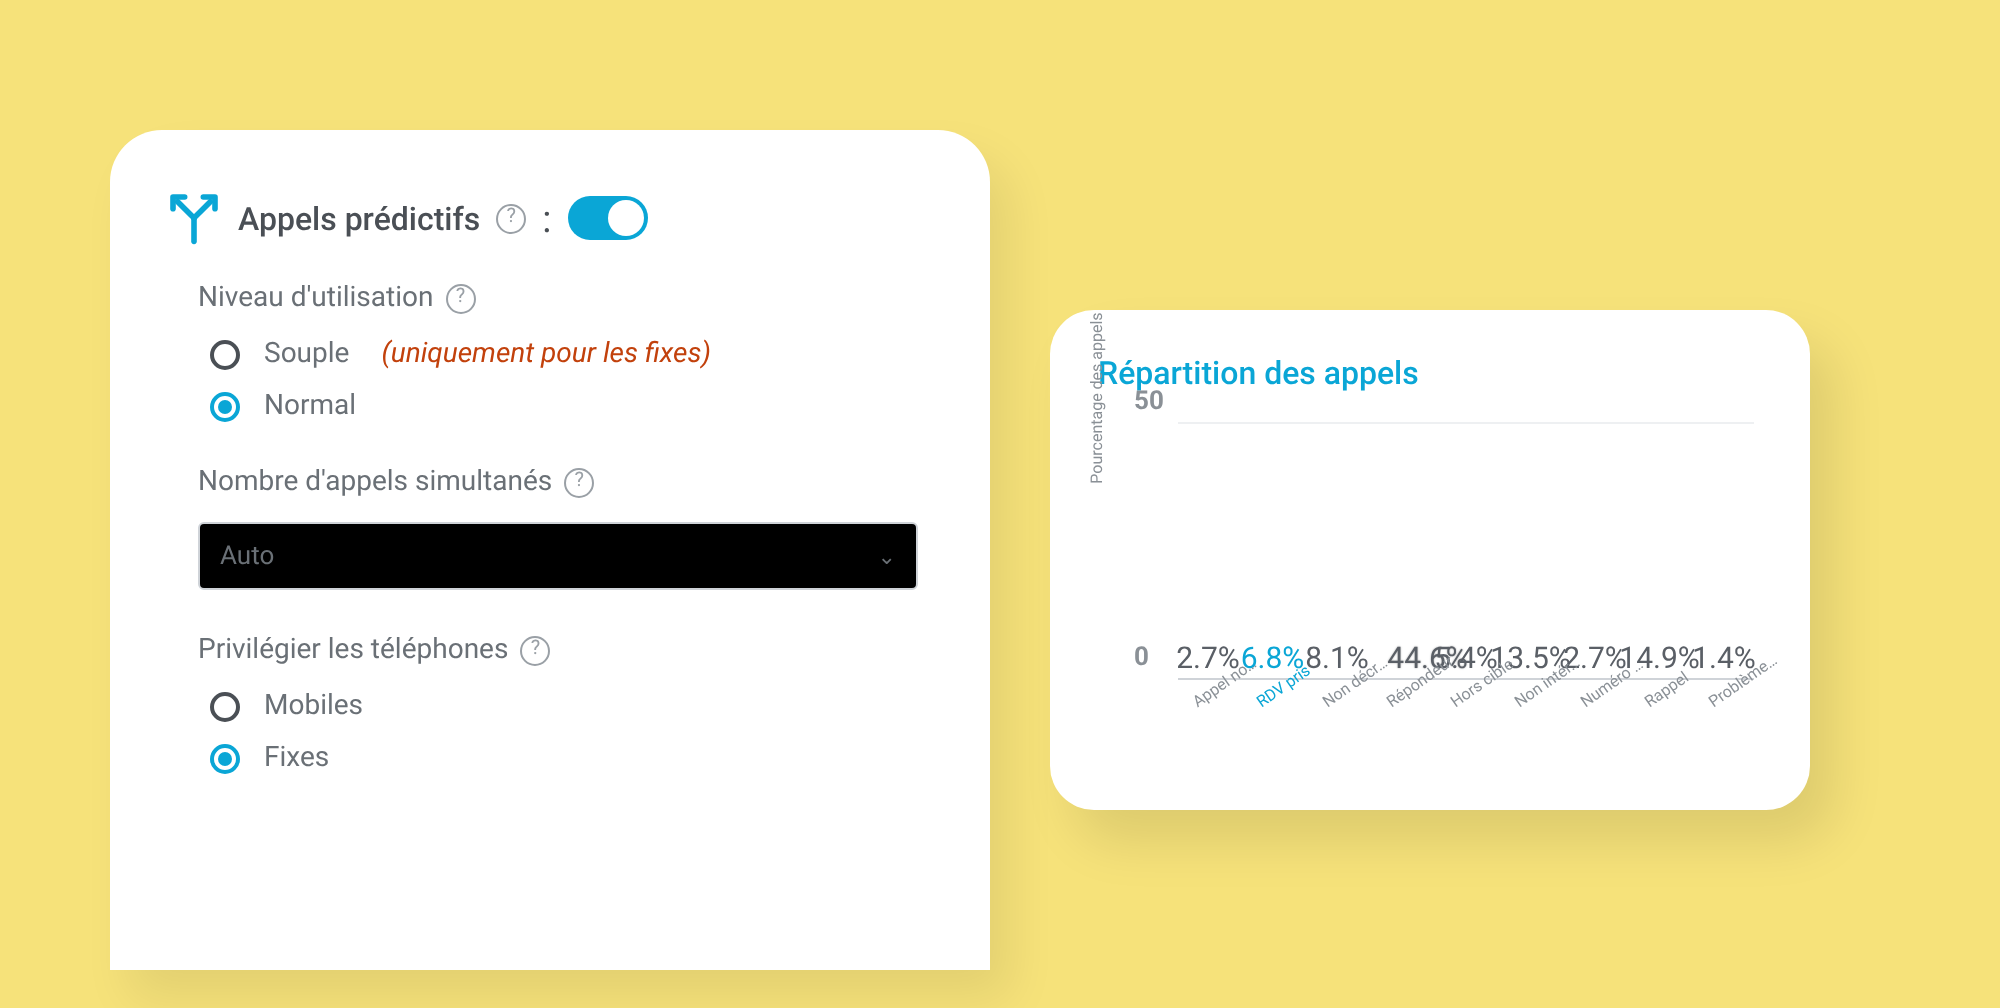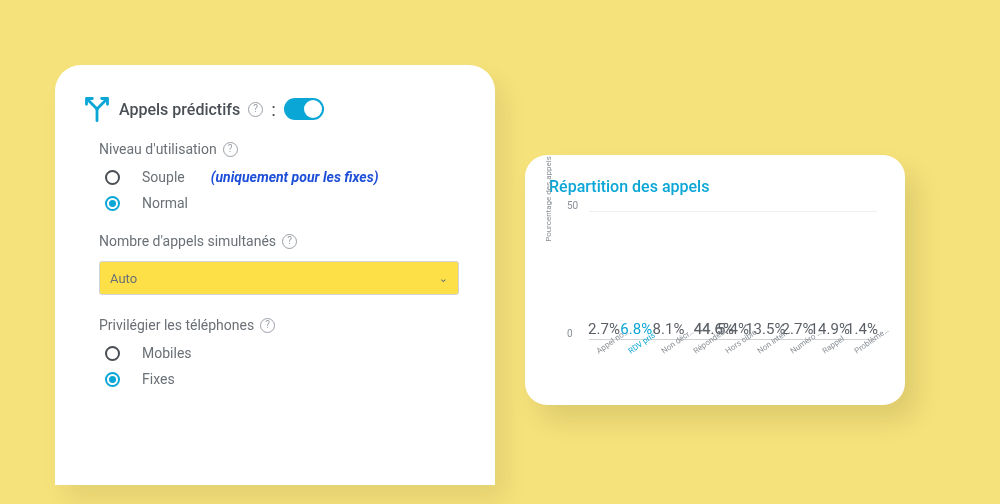--- a/index.html
+++ b/index.html
@@ -36,36 +36,36 @@
     position: relative; cursor: pointer;
   }
   .toggle .knob {
     position: absolute; right: 2px; top: 2px; width: 18px; height: 18px;
     background: #fff; border-radius: 50%;
   }
 
   .section { margin-left: 16px; margin-bottom: 22px; }
   .section-label { font-size: 14px; color: #6a7076; display: flex; align-items: center; gap: 6px; margin-bottom: 12px; }
   .radio-group { display: flex; flex-direction: column; gap: 10px; padding-left: 6px; }
-  .radio-item { display: flex; align-items: center; gap: 22px; font-size: 14px; color: #6a7076; cursor: pointer; }
+  .radio-item { display: flex; align-items: center; gap: 12px; font-size: 14px; color: #6a7076; cursor: pointer; }
   .radio {
     width: 15px; height: 15px; border: 2px solid #4a4f55; border-radius: 50%;
     display: inline-flex; align-items: center; justify-content: center;
   }
   .radio.selected { border-color: #0aa6d6; }
   .radio.selected::after {
     content: ""; width: 7px; height: 7px; background: #0aa6d6; border-radius: 50%;
   }
-  .hint { font-style: italic; color: #1d4ed8; margin-left: 4px; font-weight: bold; }
+  .hint { font-style: italic; color: #c2410c; margin-left: 4px; }
 
   .select {
     width: 360px; height: 34px; border: 1px solid #cfd3d8; border-radius: 3px;
     display: flex; align-items: center; justify-content: space-between;
     padding: 0 10px; font-size: 13px; color: #6a7076; cursor: pointer;
-    background: #fde047;
+    background: #000000;
   }
   .chevron { font-size: 11px; color: #6a7076; }
 
   
   .chart-card {
     position: absolute;
     left: 525px; top: 155px;
     width: 380px; height: 250px;
     background: #fff;
     border-radius: 22px;
@@ -80,21 +80,21 @@
     transform: rotate(-90deg); transform-origin: left top;
     font-size: 8px; color: #8a9096; width: 90px; text-align: center;
     line-height: 1.1;
   }
   .plot {
     position: absolute; left: 40px; right: 4px; top: 10px; bottom: 42px;
   }
   .baseline { position: absolute; left: 0; right: 0; bottom: 0; height: 1px; background: #cfd3d8; }
   .gridline { position: absolute; left: 0; right: 0; height: 1px; background: #eef0f2; }
 
-  .tick { position: absolute; left: -22px; font-size: 10px; color: #8a9096; transform: translateY(-50%); }
+  .tick { position: absolute; left: -22px; font-size: 13px; color: #8a9096; transform: translateY(-50%); font-weight: bold; }
 
   .bars { position: absolute; left: 0; right: 0; bottom: 0; top: 0; display: flex; justify-content: space-between; align-items: flex-end; }
   .bar-col { width: 30px; display: flex; flex-direction: column; align-items: center; position: relative; }
   .bar-label { font-size: 15px; color: #5a5f66; margin-bottom: 2px; white-space: nowrap; }
   .bar-label.hl { color: #0aa6d6; }
   .bar-label.bold { font-weight: 400; text-shadow: 0 0 1px rgba(0,0,0,0.35); margin-left: 26px; }
   .bar { width: 18px; border-radius: 1px; }
 
   .xlabels {
     position: absolute; left: 40px; right: 4px; bottom: 0; height: 42px;

